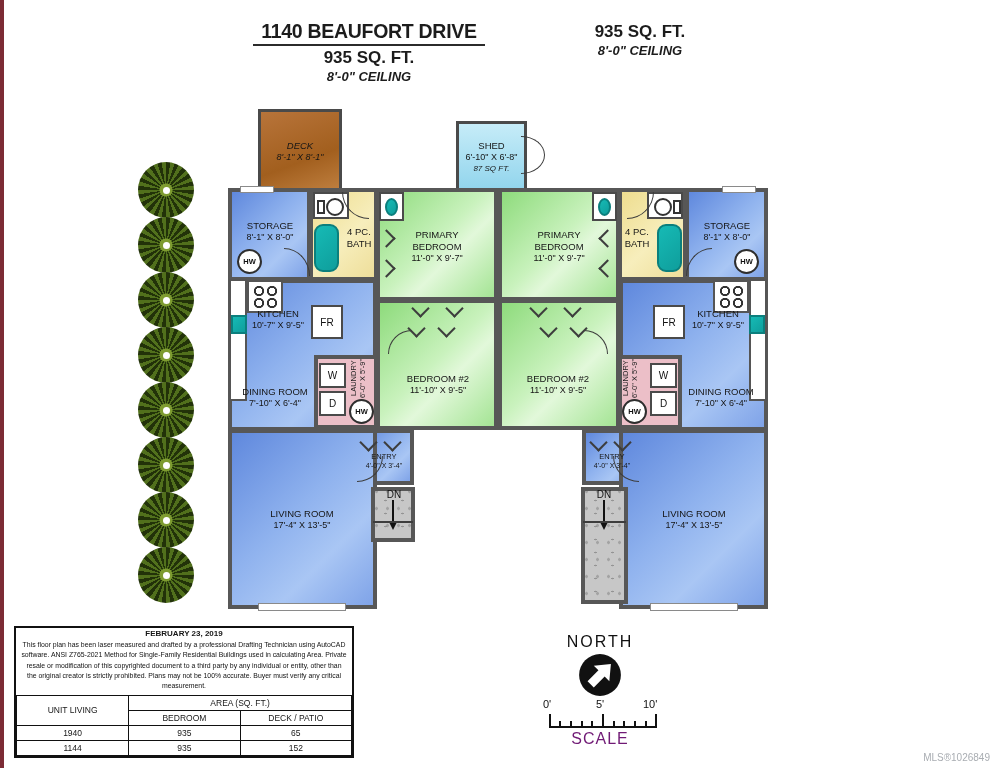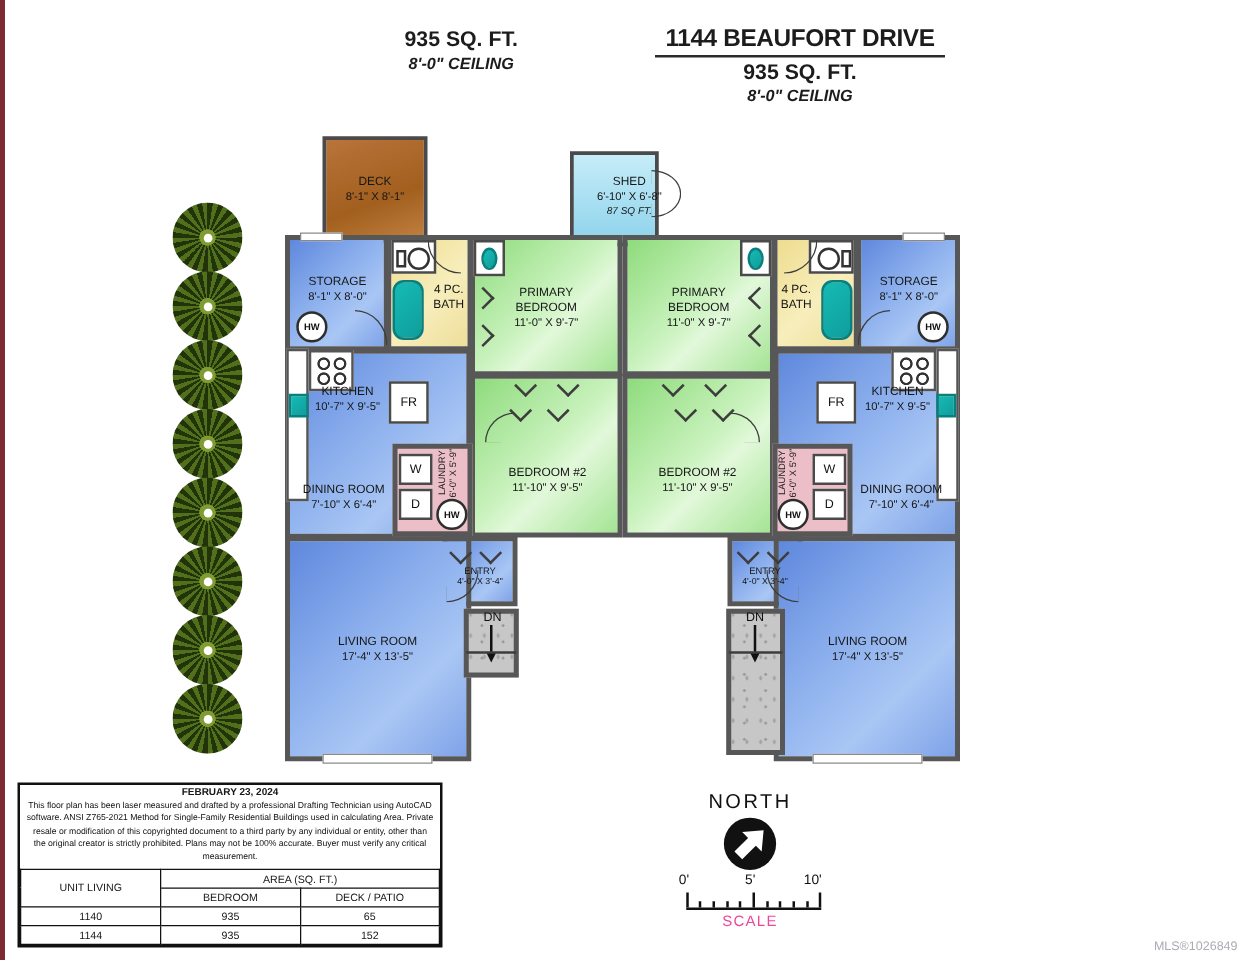--- a/index.html
+++ b/index.html
@@ -75,58 +75,58 @@
   #infobox table{width:100%;border-collapse:collapse;font-size:8.5px;text-align:center;table-layout:fixed;}
   #infobox th,#infobox td{border:1px solid #111;padding:2px 2px;font-weight:normal;}
   #infobox .cunit{width:32%;}
   
   #north-label{position:absolute;left:560px;top:633px;width:80px;text-align:center;font-size:16px;letter-spacing:2px;color:#111;}
   #compass{position:absolute;left:578px;top:653px;width:44px;height:44px;}
   .sticklbl{position:absolute;font-size:11px;color:#111;}
   #ruler{position:absolute;left:549px;top:714px;width:108px;height:14px;border-bottom:2px solid #111;box-sizing:border-box;}
   #ruler .tick{position:absolute;bottom:0;width:2px;background:#111;}
   #ruler .major{height:12px;} #ruler .minor{height:5px;}
-  #scale-label{position:absolute;left:563px;top:730px;width:74px;text-align:center;font-size:12px;letter-spacing:1px;color:#ec4899;}
+  #scale-label{position:absolute;left:563px;top:730px;width:74px;text-align:center;font-size:16px;letter-spacing:1px;color:#701a75;}
   #mls{position:absolute;right:4px;top:752px;font-size:10px;color:#a9adb2;text-align:center;}
   #edge{position:absolute;left:0;top:0;width:4px;height:768px;background:#7c2b35;}
 </style>
 </head>
 <body>
 
 <div id="stage">
 
   <div id="edge"></div>
 
   <div class="tblock" style="left:244px;top:20px;width:250px;">
+    <span class="addr">1140 BEAUFORT DRIVE</span>
     <div class="sq">935 SQ. FT.</div>
     <div class="ceil">8'-0" CEILING</div>
   </div>
   <div class="tblock" style="left:515px;top:20px;width:250px;">
-    <span class="addr">1144 BEAUFORT DRIVE</span>
     <div class="sq">935 SQ. FT.</div>
     <div class="ceil">8'-0" CEILING</div>
   </div>
 
   <div class="tree" style="left:138px;top:162px;"></div>
   <div class="tree" style="left:138px;top:217px;"></div>
   <div class="tree" style="left:138px;top:272px;"></div>
   <div class="tree" style="left:138px;top:327px;"></div>
   <div class="tree" style="left:138px;top:382px;"></div>
   <div class="tree" style="left:138px;top:437px;"></div>
   <div class="tree" style="left:138px;top:492px;"></div>
   <div class="tree" style="left:138px;top:547px;"></div>
 
   <div class="abs deckbg outbld" style="left:258px;top:109px;width:78px;height:79px;">
-    <div class="rlabel" style="left:0;top:28px;width:100%;">
+    <div class="rlabel" style="left:0;top:28px;width:100%;font-style:italic;">
       <span class="nm">DECK</span>
       <span class="dm">8'-1" X 8'-1"</span>
     </div>
   </div>
   <div class="abs shedbg outbld" style="left:456px;top:121px;width:65px;height:70px;">
-    <div class="rlabel" style="left:12px;top:16px;width:100%;">
+    <div class="rlabel" style="left:0;top:16px;width:100%;">
       <span class="nm">SHED</span>
       <span class="dm">6'-10" X 6'-8"</span>
       <span class="ar">87 SQ FT.</span>
     </div>
   </div>
   <div class="arc half-r" style="left:521px;top:136px;width:24px;height:38px;"></div>
 
   <div class="room blue" style="left:228px;top:188px;width:83px;height:93px;"></div>
   <div class="room yellow" style="left:309px;top:188px;width:69px;height:93px;"></div>
   <div class="room green" style="left:376px;top:188px;width:122px;height:113px;"></div>
@@ -300,34 +300,34 @@
   <div class="vee" style="left:572px;top:322px;transform:rotate(225deg);"></div>
   <div class="vee" style="left:592px;top:436px;transform:rotate(225deg);"></div>
   <div class="vee" style="left:616px;top:436px;transform:rotate(225deg);"></div>
 
   <div class="window" style="left:258px;top:603px;width:88px;height:8px;"></div>
   <div class="window" style="left:650px;top:603px;width:88px;height:8px;"></div>
   <div class="window" style="left:240px;top:186px;width:34px;height:7px;"></div>
   <div class="window" style="left:722px;top:186px;width:34px;height:7px;"></div>
 
   <div id="infobox">
-    <div class="ib-date">FEBRUARY 23, 2024</div>
+    <div class="ib-date">FEBRUARY 23, 2019</div>
     <div class="ib-disc">This floor plan has been laser measured and drafted by a professional Drafting Technician using AutoCAD software. ANSI Z765-2021 Method for Single-Family Residential Buildings used in calculating Area. Private resale or modification of this copyrighted document to a third party by any individual or entity, other than the original creator is strictly prohibited. Plans may not be 100% accurate. Buyer must verify any critical measurement.</div>
     <table>
       <tbody>
           <tr>
         <th class="cunit" rowspan="2">UNIT LIVING</th>
         <th colspan="2">AREA (SQ. FT.)</th>
       </tr>
       <tr>
         <th>BEDROOM</th>
         <th>DECK / PATIO</th>
       </tr>
       <tr>
-        <td>1140</td>
+        <td>1940</td>
         <td>935</td>
         <td>65</td>
       </tr>
       <tr>
         <td>1144</td>
         <td>935</td>
         <td>152</td>
       </tr>
 
     </tbody>

